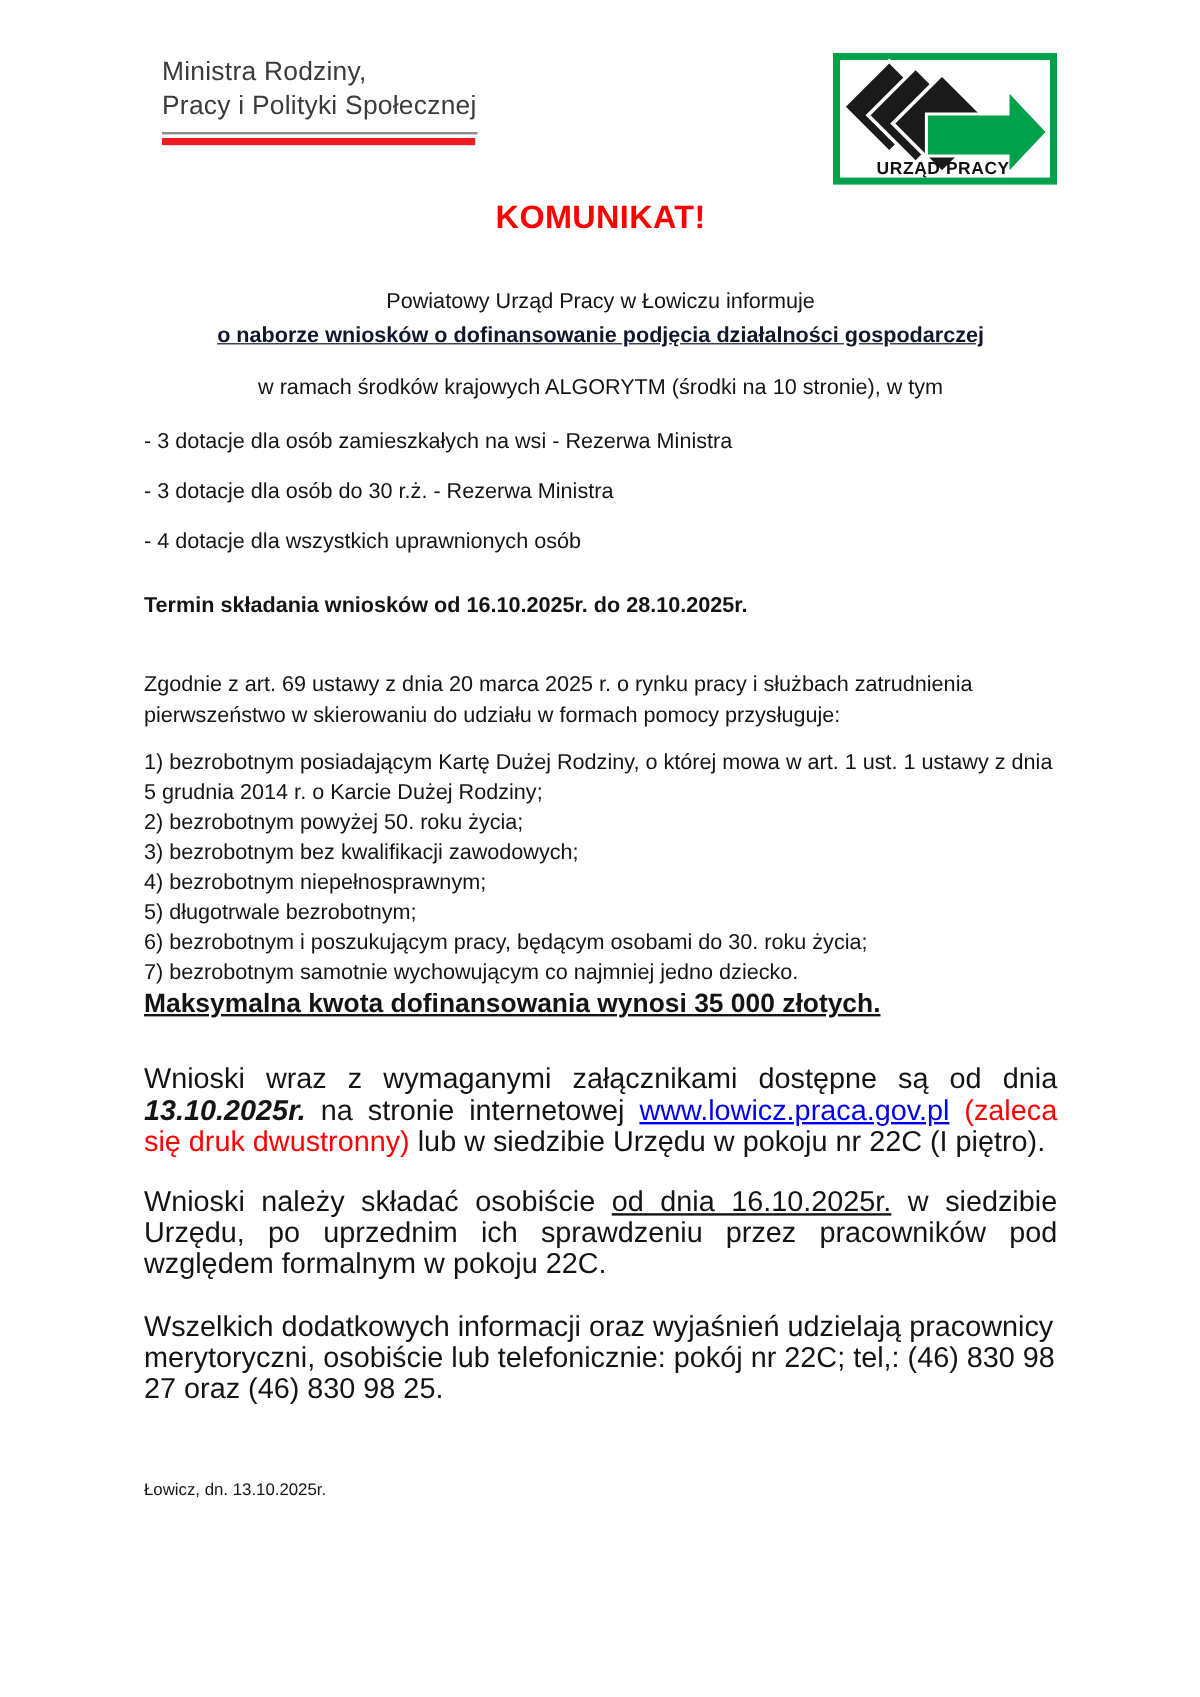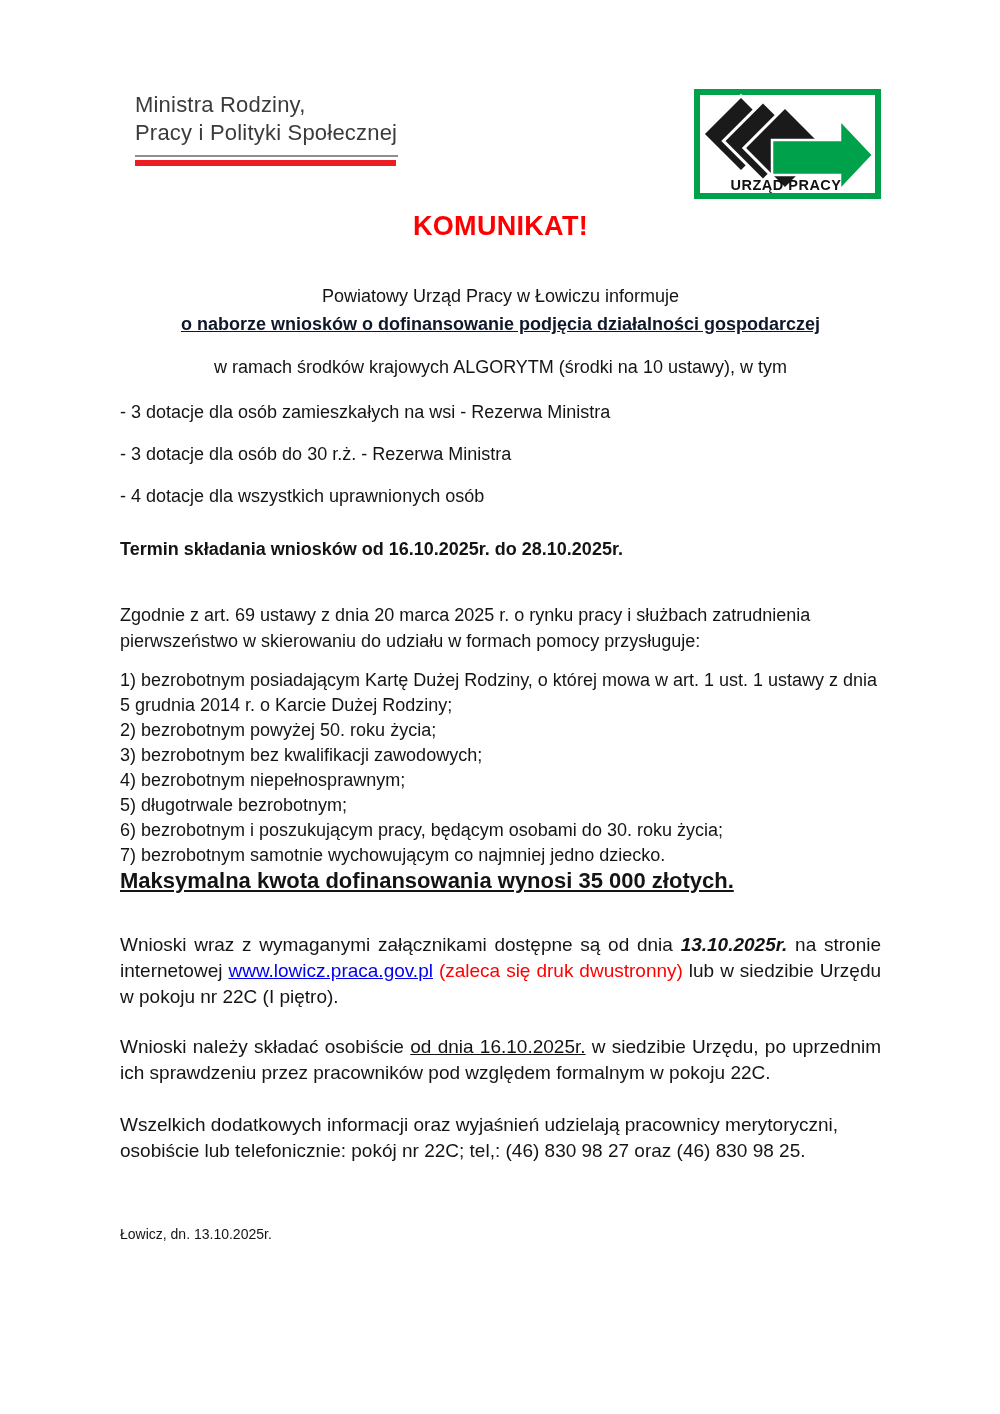--- a/index.html
+++ b/index.html
@@ -1,20 +1,20 @@
 <!DOCTYPE html>
 <html lang="pl"><head>
 <meta charset="utf-8">
 <style>
   * { margin:0; padding:0; box-sizing:border-box; }
   html, body { background:#ffffff; }
   body { font-family:"Liberation Sans", sans-serif; color:#141414; }
   .page {
     width:1000px; height:1414px; margin:0 auto; background:#ffffff;
-    padding:89px 119px 0 120px; position:relative; overflow:hidden;
+    padding:44px 119px 0 120px; position:relative; overflow:hidden;
   }
 
   
   .header { display:flex; justify-content:space-between; align-items:flex-start; height:112px; }
   .ministry { margin-left:15px; padding-top:2px; }
   .ministry-line { font-size:22px; line-height:28px; color:#3b3b3b; letter-spacing:0.2px; }
   .rule-gray { width:263px; height:2px; background:#8f8f8f; margin-top:8px; }
   .rule-red  { width:261px; height:6px; background:#ec1c24; margin-top:3px; }
   .logo { width:187px; height:110px; flex:0 0 auto; }
 
@@ -27,21 +27,21 @@
   
   .dash-list { margin-top:22px; }
   .dash-item { font-size:18px; line-height:25px; margin-bottom:17px; }
 
   
   .deadline { margin-top:30px; font-size:18px; font-weight:bold; }
   .law-par  { margin-top:42px; font-size:18px; line-height:26px; }
   .priority-list { margin-top:14px; }
   .priority-item { font-size:18px; line-height:25px; }
   .max-amount { font-size:22px; font-weight:bold; text-decoration:underline; }
-  .par { font-size:19px; line-height:26px; }
+  .par { font-size:24px; line-height:26px; }
   .justify { text-align:justify; }
   .availability { margin-top:38px; }
   .submission { margin-top:24px; }
   .contact { margin-top:26px; }
   .footer-date { margin-top:62px; font-size:14px; }
 
   .bold { font-weight:normal; }
   .bold-italic { font-weight:bold; font-style:italic; }
   .bold-underline { font-weight:normal; text-decoration:underline; }
   .red-text { color:#ff0000; }
@@ -70,21 +70,21 @@
         <polygon points="78,51 146,51 146,31 179,66 146,101 146,86 78,86" fill="#00a14b" stroke="#ffffff" stroke-width="2.5"></polygon>
         <text x="92" y="101" text-anchor="middle" font-size="14.5" font-weight="bold" fill="#111111" letter-spacing="0.5" font-family="Liberation Sans, sans-serif">URZĄD PRACY</text>
       </svg>
     </div>
   </div>
 
   <h1 class="title">KOMUNIKAT!</h1>
 
   <p class="intro-line1">Powiatowy Urząd Pracy w Łowiczu informuje</p>
   <p class="intro-line2">o naborze wniosków o dofinansowanie podjęcia działalności gospodarczej</p>
-  <p class="intro-line3"><span>w ramach środków krajowych ALGORYTM (środki na </span><span class="bold">10</span><span> ustawy), w tym</span></p>
+  <p class="intro-line3"><span>w ramach środków krajowych ALGORYTM (środki na </span><span class="bold">10</span><span> stronie), w tym</span></p>
 
   <div class="dash-list">
     <p class="dash-item">- 3 dotacje dla osób zamieszkałych na wsi  - Rezerwa Ministra</p>
     <p class="dash-item">- 3 dotacje dla osób do 30 r.ż. - Rezerwa Ministra</p>
     <p class="dash-item">- 4 dotacje dla wszystkich uprawnionych osób</p>
   </div>
 
   <p class="deadline">Termin składania wniosków od 16.10.2025r. do 28.10.2025r.</p>
 
   <p class="law-par">Zgodnie z art. 69 ustawy z dnia 20 marca 2025 r. o rynku pracy i służbach zatrudnienia pierwszeństwo w skierowaniu do udziału w formach pomocy przysługuje:</p>

